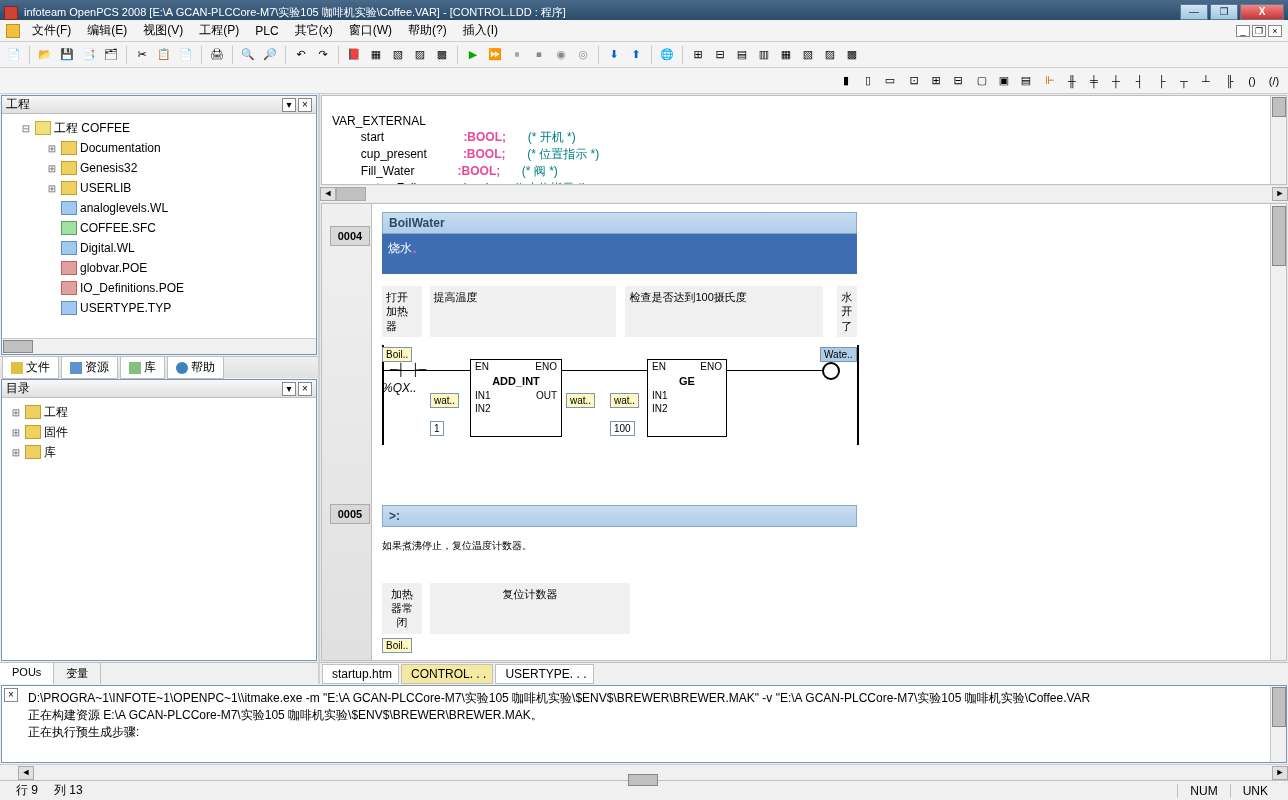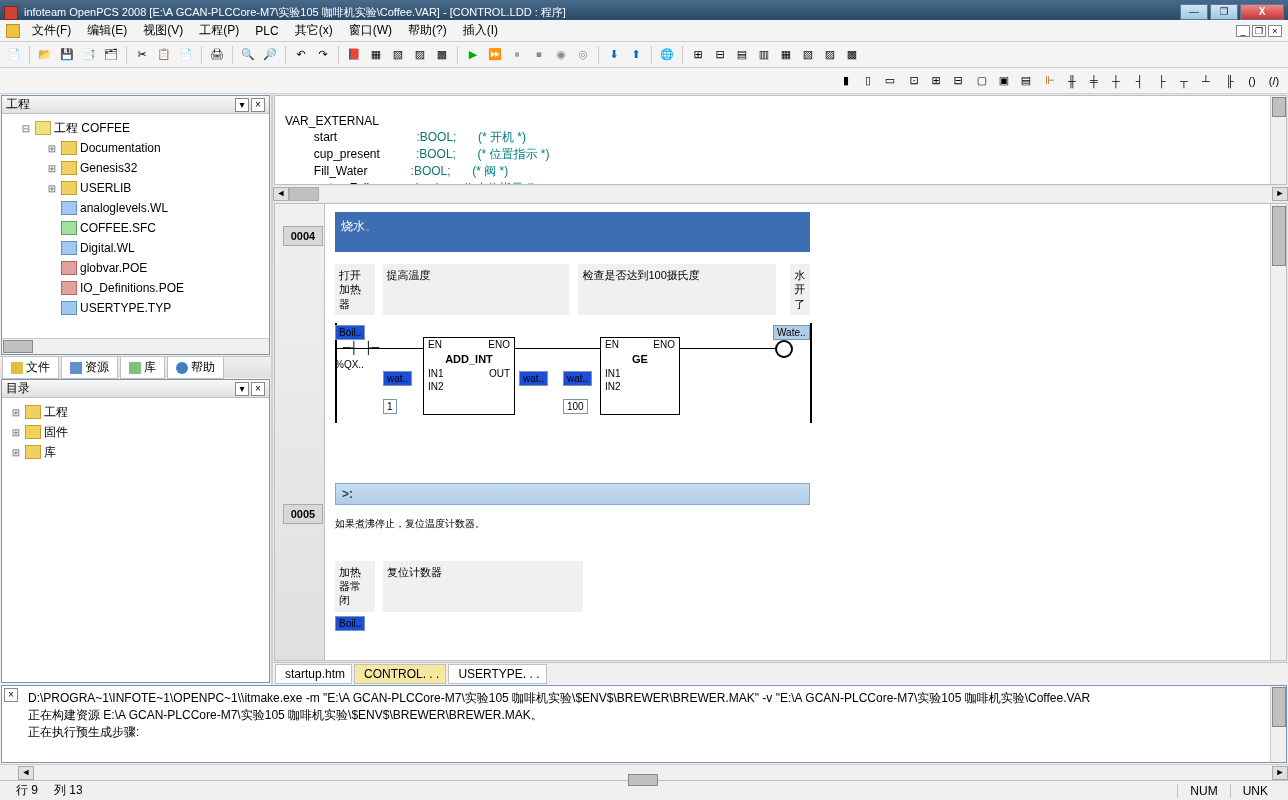--- a/index.html
+++ b/index.html
@@ -13,21 +13,21 @@
 .menubar { height:22px; background:#f4f4f4; border-bottom:1px solid #d0d0d0; display:flex; align-items:center; padding:0 2px; }
 .menubar span { padding:2px 8px; cursor:default; }
 .mdiwin { display:flex; margin-left:auto; gap:2px; padding-right:4px; }
 .mdiwin div { width:14px; height:12px; border:1px solid #888; font-size:9px; text-align:center; line-height:10px; background:#fff; }
 .toolbar { height:26px; background:#f4f4f4; border-bottom:1px solid #d0d0d0; display:flex; align-items:center; padding:0 4px; gap:2px; }
 .toolbar .sep { width:1px; height:18px; background:#ccc; margin:0 3px; }
 .tbtn { width:20px; height:20px; border:1px solid transparent; display:flex; align-items:center; justify-content:center; font-size:11px; }
 .toolbar2 { height:26px; background:#f4f4f4; border-bottom:1px solid #d0d0d0; display:flex; align-items:center; justify-content:flex-end; padding:0 4px; gap:2px; }
 .mainarea { flex:1; display:flex; min-height:0; }
 .leftside { width:0; background:linear-gradient(#3a5a3a,#1a3a1a); }
-.leftcol { width:273px; display:flex; flex-direction:column; border-right:2px solid #d0d0d0; }
+.leftcol { width:320px; display:flex; flex-direction:column; border-right:2px solid #d0d0d0; }
 .panel { border:1px solid #7a96b0; margin:1px; display:flex; flex-direction:column; background:#fff; }
 .panelhead { height:18px; background:linear-gradient(#f8f8f8,#e0e0e0); border-bottom:1px solid #c0c0c0; display:flex; align-items:center; padding:0 4px; font-size:11px; }
 .panelhead .spacer { flex:1; }
 .panelhead .hbtn { width:14px; height:14px; border:1px solid #888; background:#fff; margin-left:2px; text-align:center; line-height:12px; font-size:10px; }
 .tree { flex:1; overflow:auto; padding:4px; background:#fff; }
 .treenode { display:flex; align-items:center; height:20px; padding-left:4px; white-space:nowrap; }
 .treenode.lv1 { padding-left:14px; }
 .treenode.lv2 { padding-left:40px; }
 .treenode .expander { width:12px; text-align:center; color:#666; font-size:10px; }
 .treenode .ticon { width:16px; height:14px; margin:0 3px; display:inline-block; }
@@ -43,37 +43,37 @@
 .tabbar .tab { padding:2px 8px; background:#fff; border:1px solid #c0c0c0; display:flex; align-items:center; gap:3px; font-size:11px; }
 .tab .ti { width:12px; height:12px; display:inline-block; }
 .ti.y { background:#e0c040; } .ti.b { background:#6090d0; } .ti.g { background:#80c080; } .ti.q { background:#4080c0; border-radius:50%; }
 .botpanel { border:1px solid #7a96b0; margin:1px; background:#fff; flex:1; display:flex; flex-direction:column; }
 .tabbar2 { height:22px; display:flex; border-top:1px solid #c0c0c0; }
 .tabbar2 .t2 { padding:3px 12px; border-right:1px solid #c0c0c0; background:#f0f0f0; font-size:11px; }
 .tabbar2 .t2.active { background:#fff; }
 .centercol { flex:1; display:flex; flex-direction:column; background:#e8e8e8; min-width:0; }
 .codearea { height:90px; background:#fff; border:1px solid #c0c0c0; margin:1px; padding:4px 10px; font-family:"Courier New",monospace; font-size:12px; white-space:pre; overflow:hidden; position:relative; }
 .codearea .kw { color:#000; }
-.codearea .ty { color:#0f766e; font-weight:normal; }
+.codearea .ty { color:#ec4899; font-weight:bold; }
 .codearea .cm { color:#008080; }
 .codescroll { height:16px; background:#f0f0f0; display:flex; align-items:center; }
 .codescroll .arrow { width:16px; height:14px; background:#e0e0e0; border:1px solid #aaa; text-align:center; font-size:9px; }
 .codescroll .track { flex:1; }
 .diagram { flex:1; display:flex; background:#fff; border:1px solid #c0c0c0; margin:1px; overflow:hidden; position:relative; }
 .gutter { width:50px; background:linear-gradient(#f0f0f0,#e0e0e0); border-right:1px solid #c0c0c0; }
 .gutter .gnum { height:20px; background:#d8d8d8; border:1px solid #aaa; margin:2px 4px; text-align:center; line-height:18px; font-weight:bold; font-size:11px; position:absolute; left:4px; width:40px; }
 .dcontent { flex:1; padding:8px 10px; position:relative; }
 .stephead { background:linear-gradient(#c8ddf0,#b0cde8); border:1px solid #8aa8c8; padding:3px 6px; font-weight:bold; color:#2a4a6a; width:475px; }
 .stepbody { background:#3d6db3; color:#fff; padding:6px; width:475px; height:40px; }
 .stepbody .dot { color:#f88; }
 .commentrow { display:flex; margin-top:12px; width:475px; }
 .cbox { background:#f0f0f0; padding:4px; font-size:11px; line-height:1.3; }
 .ladder { margin-top:8px; position:relative; height:100px; width:480px; }
 .wire { position:absolute; background:#000; }
-.vartag { position:absolute; background:#1d4ed8; border:1px solid #7a96b0; padding:1px 3px; font-size:10px; }
+.vartag { position:absolute; background:#fef9c3; border:1px solid #7a96b0; padding:1px 3px; font-size:10px; }
 .vartag.out { background:#b0cde8; }
 .fbox { position:absolute; border:1px solid #000; background:#fff; }
 .fbox .fname { text-align:center; font-weight:bold; font-size:11px; padding:2px; }
 .fbox .pin { font-size:10px; padding:1px 4px; }
 .coil { position:absolute; width:18px; height:18px; border:2px solid #000; border-radius:50%; background:#fff; }
 .steptext { margin-top:12px; font-size:10px; }
 .doctabs { height:22px; background:#f0f0f0; border-top:1px solid #c0c0c0; display:flex; align-items:center; padding:2px; gap:2px; }
 .doctab { padding:2px 6px; background:#fff; border:1px solid #c0c0c0; display:flex; align-items:center; gap:3px; font-size:11px; }
 .doctab.active { background:#f5e8a0; }
 .output { height:78px; background:#fff; border:1px solid #7a96b0; margin:1px; padding:4px 8px; font-family:"Courier New",monospace; font-size:11px; overflow:hidden; position:relative; }
@@ -299,20 +299,24 @@
             <span class="ticon folder"></span>
             <span>固件</span>
           </div>
         <div class="treenode">
             <span class="expander">⊞</span>
             <span class="ticon folder"></span>
             <span>库</span>
           </div>
       </div>
     </div>
+    <div class="tabbar2">
+      <div class="t2 active">POUs</div>
+      <div class="t2">变量</div>
+    </div>
   </div>
 
   <div class="centercol">
 
     <div class="codearea">
 <span class="kw">VAR_EXTERNAL</span>
     <span>start</span>           <span class="ty">:BOOL;</span>   <span class="cm">(* 开机 *)</span>
     <span>cup_present</span>     <span class="ty">:BOOL;</span>   <span class="cm">(* 位置指示 *)</span>
     <span>Fill_Water</span>      <span class="ty">:BOOL;</span>   <span class="cm">(* 阀 *)</span>
     <span>water_Full</span>      <span class="ty">:bool;</span>   <span class="cm">(* 水位指示 *)</span>
@@ -324,20 +328,21 @@
         <div class="track"></div>
         <div class="arrow">►</div>
     </div>
 
     <div class="diagram">
       <div class="gutter">
         <div class="gnum" style="top:20px;">0004</div>
         <div class="gnum" style="top:298px;">0005</div>
       </div>
       <div class="dcontent">
+        <div class="stephead">BoilWater</div>
         <div class="stepbody"><span>烧水</span><span class="dot">。</span></div>
 
         <div class="commentrow">
           <div class="cbox" style="width:40px;">打开加热器</div>
           <div style="width:8px;"></div>
           <div class="cbox" style="width:188px;">提高温度</div>
           <div style="width:10px;"></div>
           <div class="cbox" style="width:200px;">检查是否达到100摄氏度</div>
           <div style="width:14px;"></div>
           <div class="cbox" style="width:20px;">水开了</div>
@@ -348,21 +353,21 @@
           <div class="wire" style="left:0;top:0;width:2px;height:100px;"></div>
 
           <div class="wire" style="left:0;top:25px;width:90px;height:1px;"></div>
           <div class="wire" style="left:10;top:40px;width:2px;height:1px;"></div>
           <div class="wire" style="left:170px;top:25px;width:95px;height:1px;"></div>
           <div class="wire" style="left:345px;top:25px;width:95px;height:1px;"></div>
 
           <div style="position:absolute;left:8px;top:18px;font-family:monospace;">─┤ ├─</div>
 
           <div class="vartag" style="left:0;top:2px;">Boil..</div>
-          <div style="position:absolute;left:0;top:36px;font-size:10px;">%QX..</div>
+          <div style="position:absolute;left:0;top:36px;font-size:12px;font-style:italic;">%QX..</div>
           <div class="vartag" style="left:48px;top:48px;">wat..</div>
           <div class="vartag" style="left:48px;top:76px;background:#fff;">1</div>
           <div class="vartag" style="left:184px;top:48px;">wat..</div>
           <div class="vartag" style="left:228px;top:48px;">wat..</div>
           <div class="vartag" style="left:228px;top:76px;background:#fff;">100</div>
           <div class="vartag out" style="left:438px;top:2px;">Wate..</div>
 
           <div class="fbox" style="left:88px;top:14px;width:92px;height:78px;">
             <div style="display:flex;justify-content:space-between;">
                 <span class="pin">EN</span>
@@ -393,21 +398,21 @@
           </div>
 
           <div class="coil" style="left:440px;top:17px;"></div>
 
           <div class="wire" style="left:475px;top:0;width:2px;height:100px;"></div>
         </div>
 
         
         <div class="stephead" style="margin-top:60px;">&gt;:</div>
         <div class="steptext">如果煮沸停止，复位温度计数器。</div>
-        <div class="commentrow" style="margin-top:30px;">
+        <div class="commentrow" style="margin-top:30px;text-align:center;">
           <div class="cbox" style="width:40px;">加热器常闭</div>
           <div style="width:8px;"></div>
           <div class="cbox" style="width:200px;">复位计数器</div>
         </div>
         <div class="vartag" style="position:relative;margin-top:4px;display:inline-block;">Boil..</div>
       </div>
       <div class="vscroll">
           <div class="vthumb" style="margin-top:2px;"></div>
         </div>
     </div>

